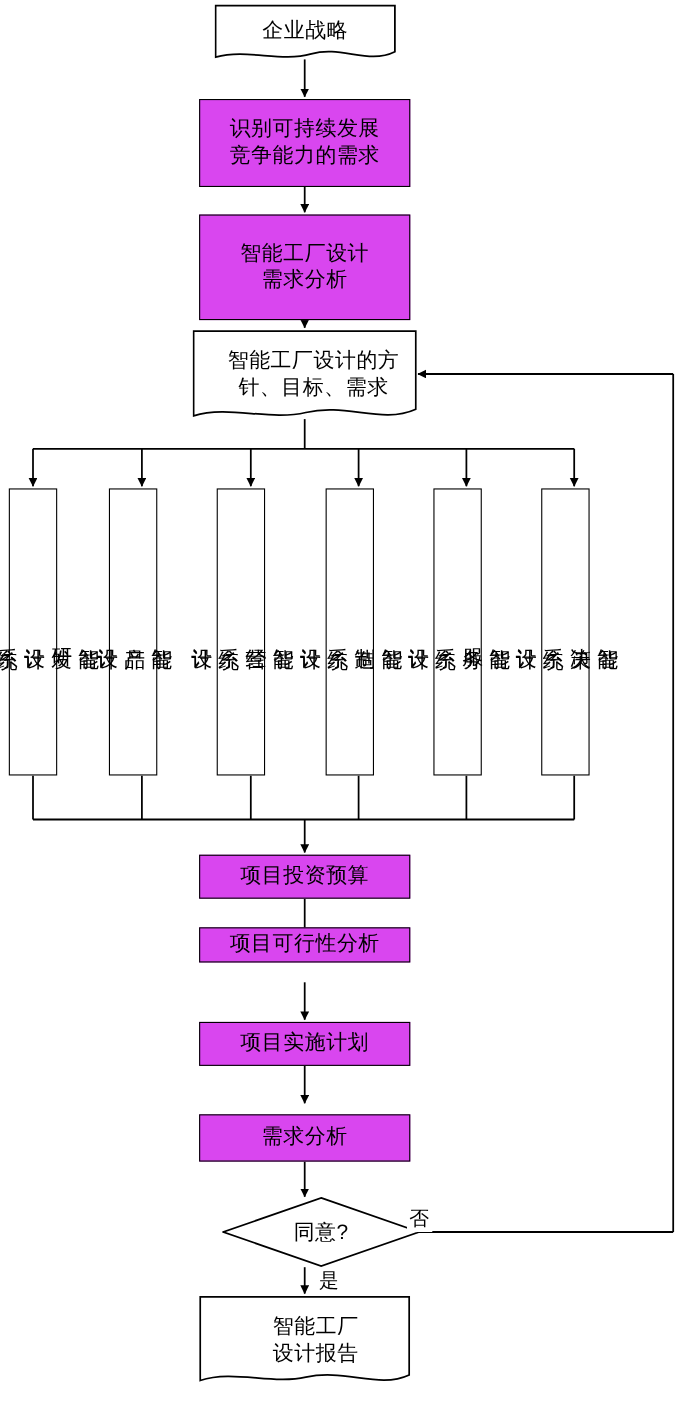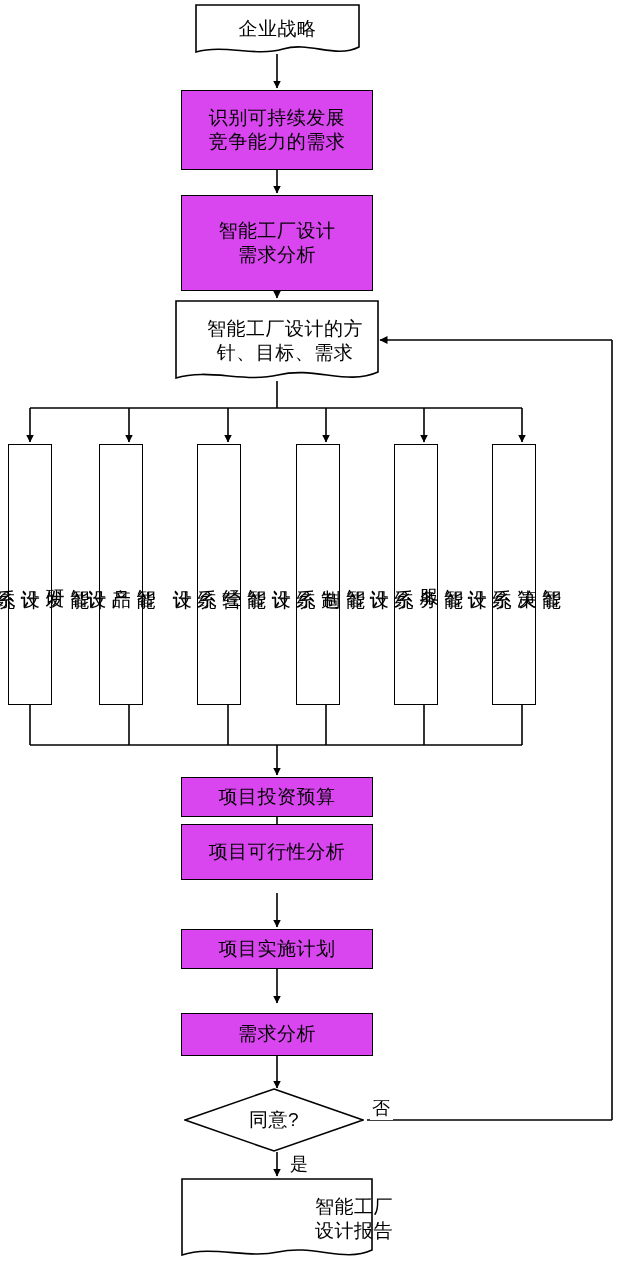--- a/index.html
+++ b/index.html
@@ -222,43 +222,43 @@
     <span class="vtext">智能
 决策
 系统
 设计</span>
   </div>
 
   <div class="node" style="left:181px; top:777px; width:192px; height:40px;">
     <span>项目投资预算</span>
   </div>
 
-  <div class="node" style="left:181px; top:824px; width:192px; height:56px;">
+  <div class="node" style="left:181px; top:843px; width:192px; height:32px;">
     <span>项目可行性分析</span>
   </div>
 
   <div class="node" style="left:181px; top:929px; width:192px; height:40px;justify-content:center;">
     <span>项目实施计划</span>
   </div>
 
   <div class="node" style="left:181px; top:1013px; width:192px; height:43px;">
     <span>需求分析</span>
   </div>
 
-  <div class="diamond" style="left:184px; top:1088px; width:180px; height:64px;">
+  <div class="diamond" style="left:202px; top:1088px; width:180px; height:64px;">
     <svg width="180" height="64" viewBox="0 0 180 64">
       <path d="M90,1 L179,32 L90,63 L1,32 Z" fill="#ffffff" stroke="#000000" stroke-width="1.6"></path>
     </svg>
     <span class="dlabel">同意?</span>
   </div>
 
   <div class="edge-label" style="left:370px; top:1096px;">否</div>
   <div class="edge-label" style="left:288px; top:1152px;">是</div>
 
-  <div class="doc" style="left:181px; top:1178px; width:212px; height:82px;justify-content:flex-end;">
+  <div class="doc" style="left:181px; top:1178px; width:212px; height:82px;">
     <svg width="192" height="84" viewBox="0 0 192 84">
       <path d="M1,1 L191,1 L191,72 C163,85 133,66 97,74 C66,81 31,67 1,77 Z" fill="#ffffff" stroke="#000000" stroke-width="1.6"></path>
     </svg>
     <span class="doc-label">智能工厂
 设计报告</span>
   </div>
 
 </div>
 
 </body></html>

